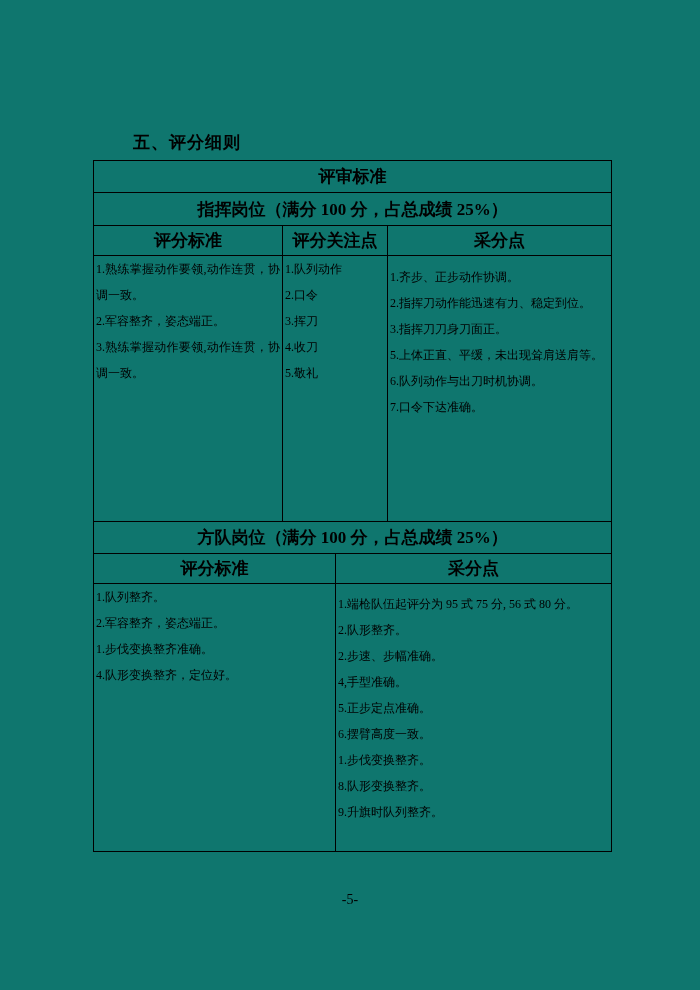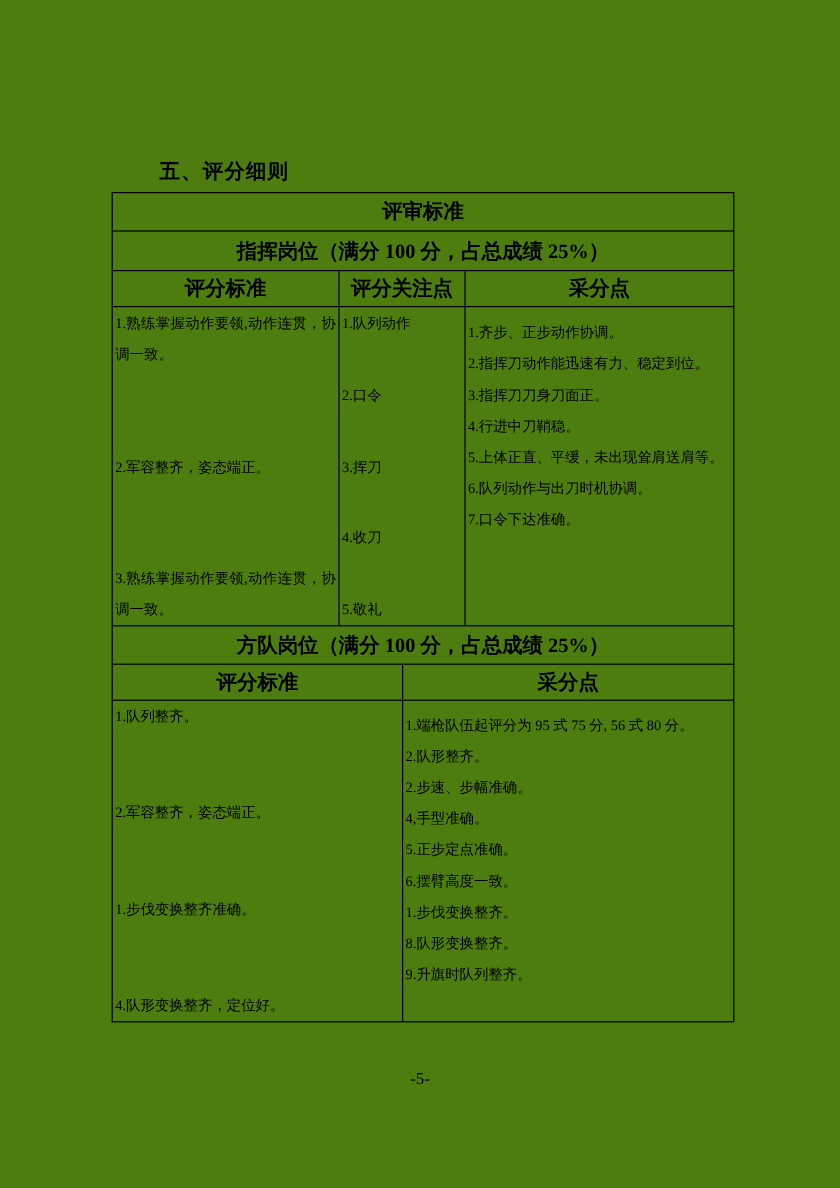--- a/index.html
+++ b/index.html
@@ -4,21 +4,21 @@
 <style>
   html, body {
     margin: 0;
     padding: 0;
     background: #ffffff;
   }
   .page {
     position: relative;
     width: 700px;
     height: 990px;
-    background: #4d7c0f;
+    background: #0f766e;
     color: #000000;
     font-family: "Liberation Serif", "DejaVu Serif", serif;
     overflow: hidden;
   }
   .doc-heading {
     position: absolute;
     left: 133px;
     top: 131px;
     font-size: 17px;
     font-weight: bold;
@@ -72,21 +72,21 @@
   .c3 { flex: 1; }
   .d1 { width: 242px; }
   .d2 { flex: 1; }
   .cell-body {
     font-size: 12px;
     line-height: 26px;
   }
   .vcenter {
     display: flex;
     flex-direction: column;
-    justify-content: space-between;
+    justify-content: flex-start;
   }
   .justify .item { text-align: justify; }
   .score-pad1 { padding-top: 8px; }
   .score-pad2 { padding-top: 7px; }
   .item { margin: 0; }
   .page-number {
     position: absolute;
     top: 892px;
     left: 0;
     width: 100%;
@@ -133,21 +133,20 @@
         <div class="item">1.队列动作</div>
         <div class="item">2.口令</div>
         <div class="item">3.挥刀</div>
         <div class="item">4.收刀</div>
         <div class="item">5.敬礼</div>
       </div>
       <div class="cell c3 cell-body score-pad1 justify">
         <div class="item">1.齐步、正步动作协调。</div>
         <div class="item">2.指挥刀动作能迅速有力、稳定到位。</div>
         <div class="item">3.指挥刀刀身刀面正。</div>
-        <div class="item">4.行进中刀鞘稳。</div>
         <div class="item">5.上体正直、平缓，未出现耸肩送肩等。</div>
         <div class="item">6.队列动作与出刀时机协调。</div>
         <div class="item">7.口令下达准确。</div>
       </div>
     </div>
 
     <div class="t-row row-sec2 center-row">
       <div class="hdr-text">方队岗位（满分 100 分，占总成绩 25%）</div>
     </div>
 

